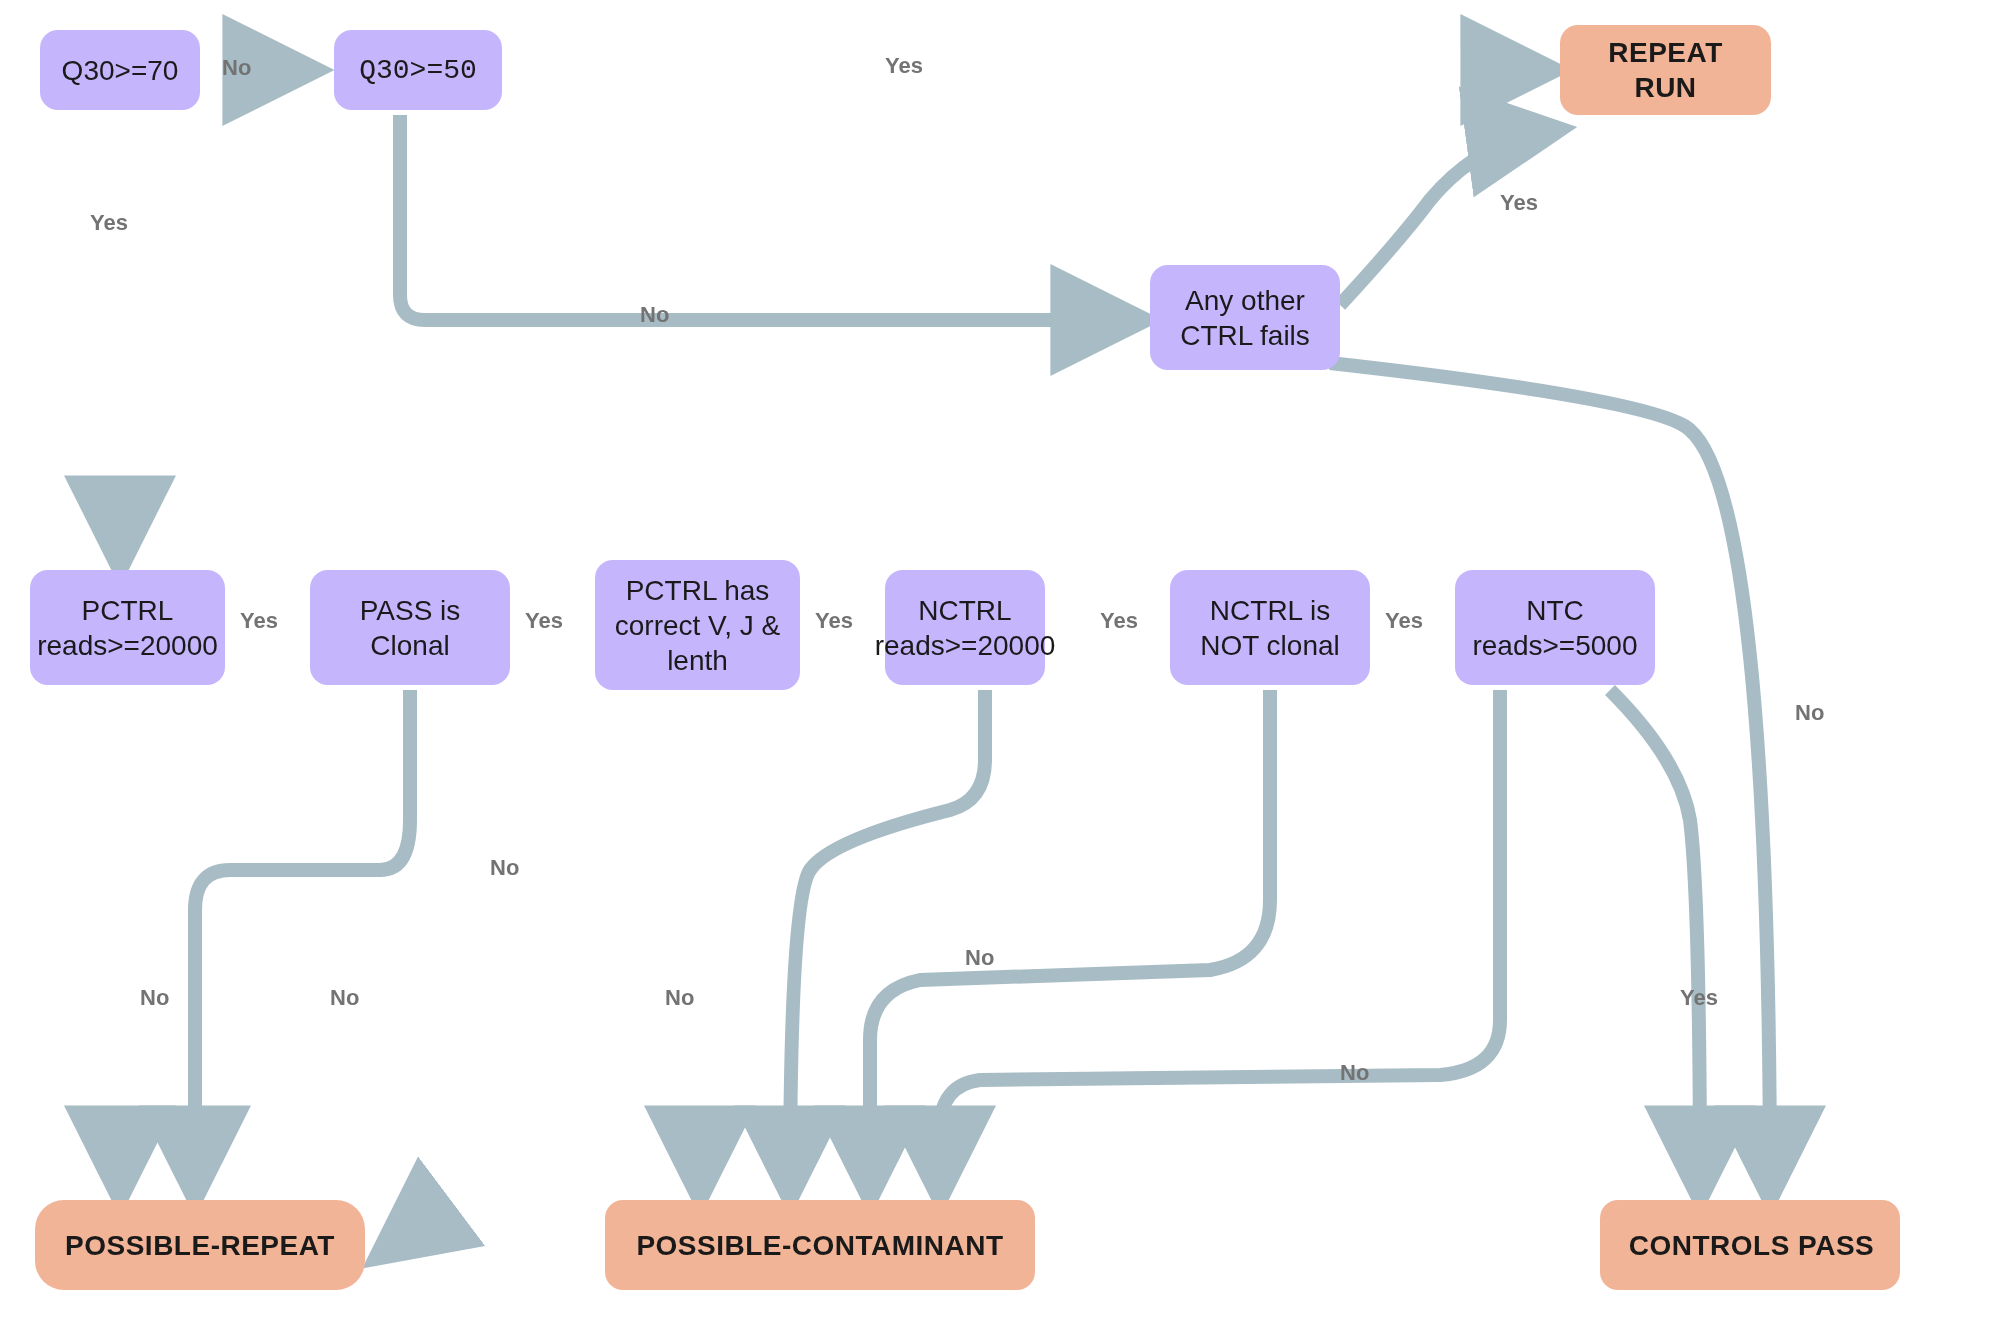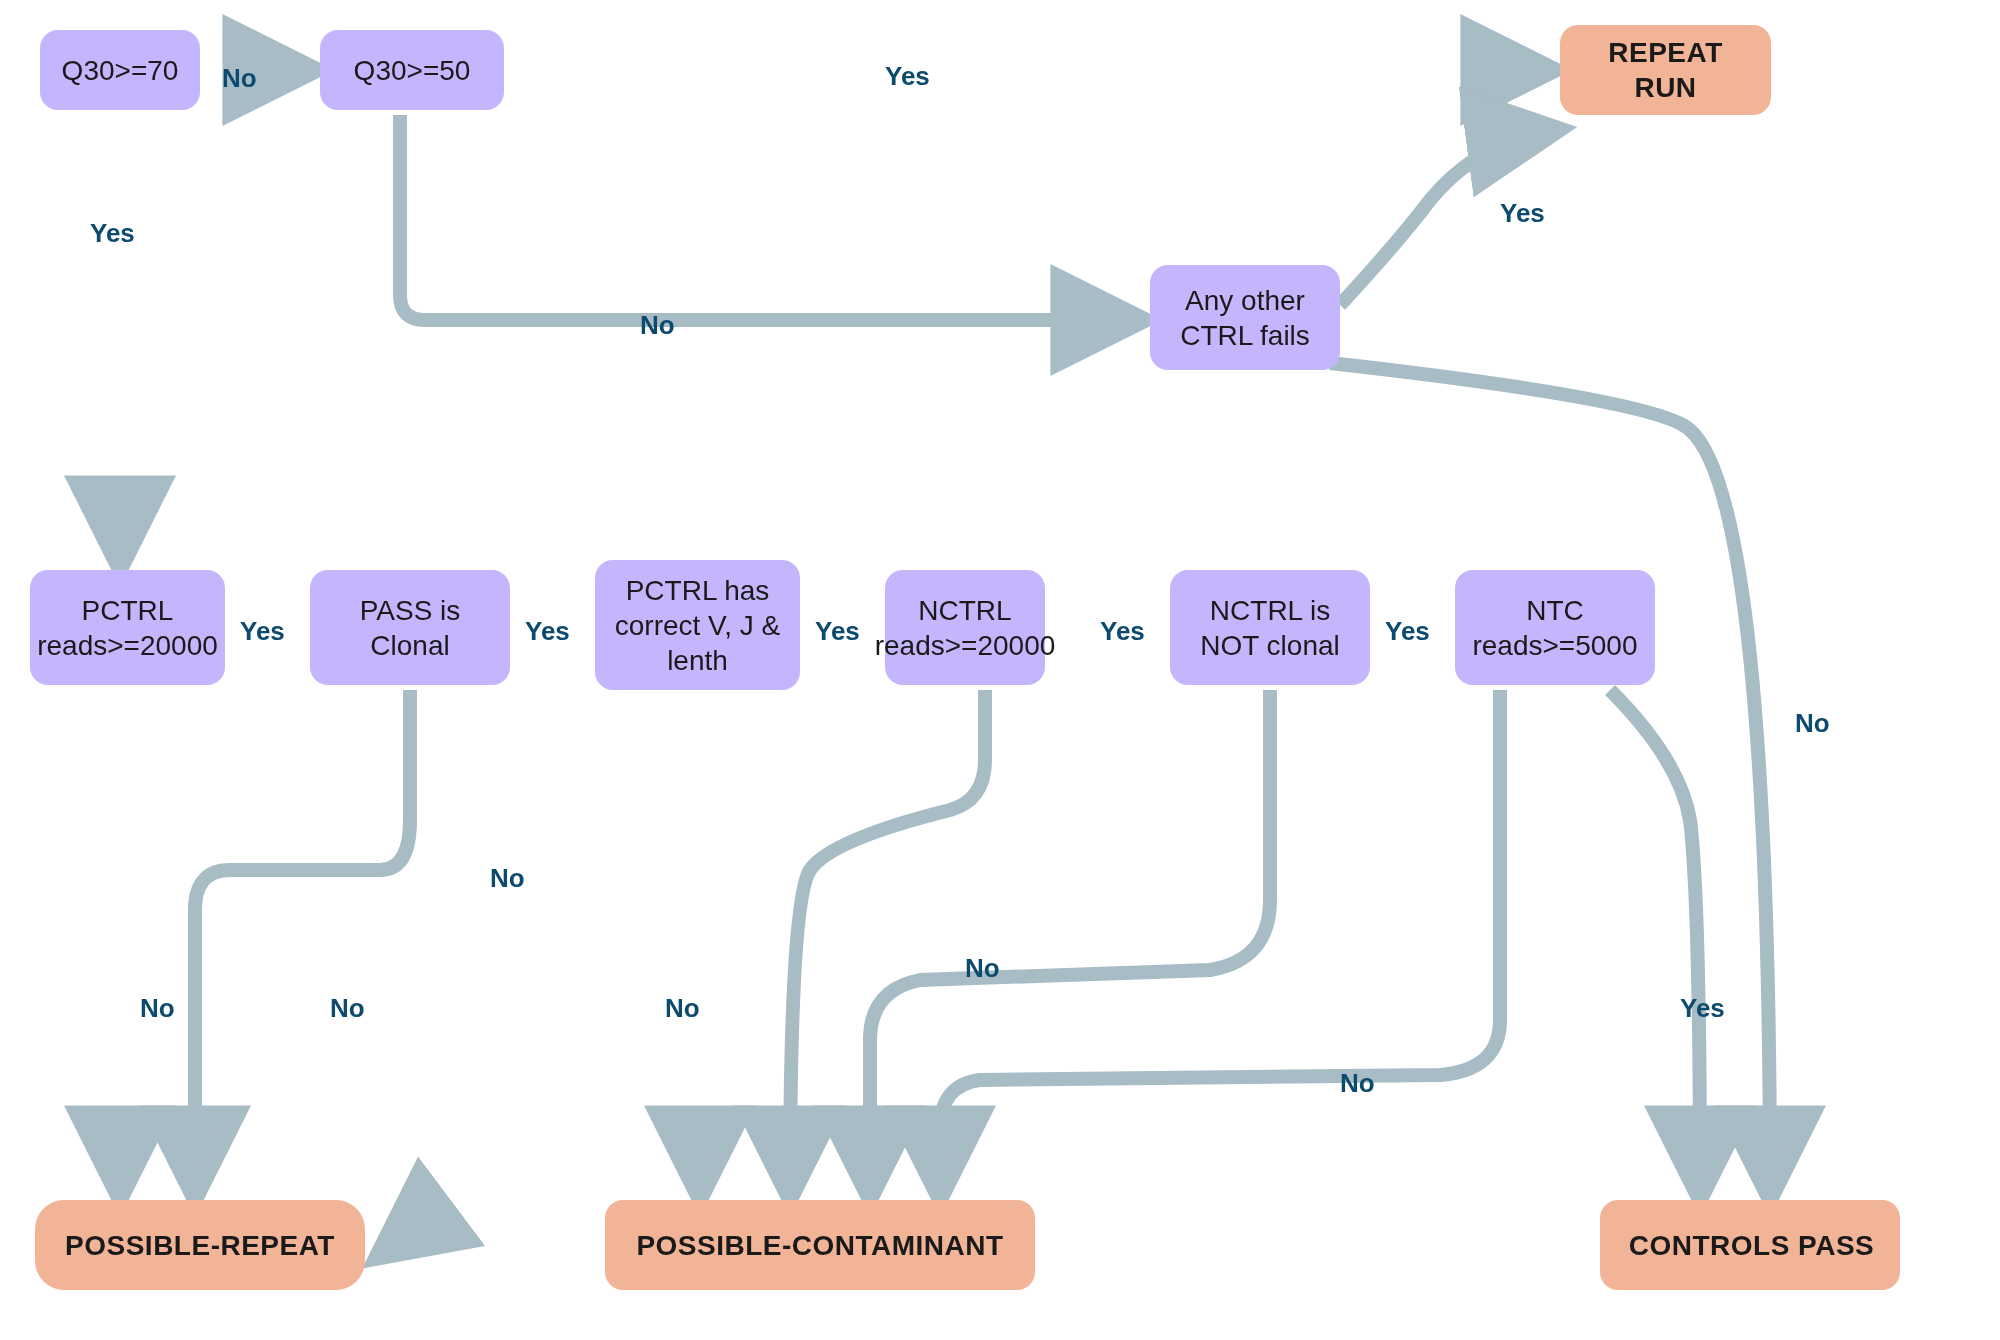--- a/index.html
+++ b/index.html
@@ -39,25 +39,24 @@
   .terminal {
     background: #f2b497;
     color: #1a1a1a;
     font-size: 28px;
     font-weight: 700;
     letter-spacing: 0.5px;
   }
   .edge-label {
     position: absolute;
     font-weight: 700;
-    font-size: 26px;
-    color: #0c4a6e;
+    font-size: 22px;
+    color: #737373;
     background: transparent;
     white-space: nowrap;
-    margin-top: 8px;
   }
 </style>
 </head>
 <body>
 
 <div class="stage">
 
   <svg class="arrows" viewBox="0 0 2000 1340">
     <defs>
       <marker id="ah" viewBox="0 0 10 10" refX="8" refY="5" markerWidth="8" markerHeight="8" orient="auto-start-reverse">
@@ -112,21 +111,21 @@
     <path d="M 1270 690 L 1270 900 Q 1270 960 1210 970 L 920 980 Q 870 990 870 1040 L 870 1195" stroke="#a8bcc5" stroke-width="14" fill="none" marker-end="url(#ah)"></path>
 
     <path d="M 1500 690 L 1500 1020 Q 1500 1070 1440 1075 L 980 1080 Q 940 1085 940 1130 L 940 1195" stroke="#a8bcc5" stroke-width="14" fill="none" marker-end="url(#ah)"></path>
 
     <path d="M 1610 690 Q 1680 760 1690 820 Q 1700 900 1700 1195" stroke="#a8bcc5" stroke-width="14" fill="none" marker-end="url(#ah)"></path>
   </svg>
 
   <div class="node decision" style="left:40px; top:30px; width:160px; height:80px;">
       <span>Q30&gt;=70</span>
     </div>
-  <div class="node decision" style="left:320px; top:30px; width:184px; height:80px;">
+  <div class="node decision" style="left:334px; top:30px; width:168px; height:80px;font-family:Liberation Mono, monospace;">
       <span>Q30&gt;=50</span>
     </div>
   <div class="node terminal" style="left:1560px; top:25px; width:211px; height:90px;">
       <span>REPEAT RUN</span>
     </div>
   <div class="node decision" style="left:1150px; top:265px; width:190px; height:105px;text-align:center;">
       <span>Any other CTRL fails</span>
     </div>
 
   <div class="node decision" style="left:30px;  top:570px; width:195px; height:115px;">

